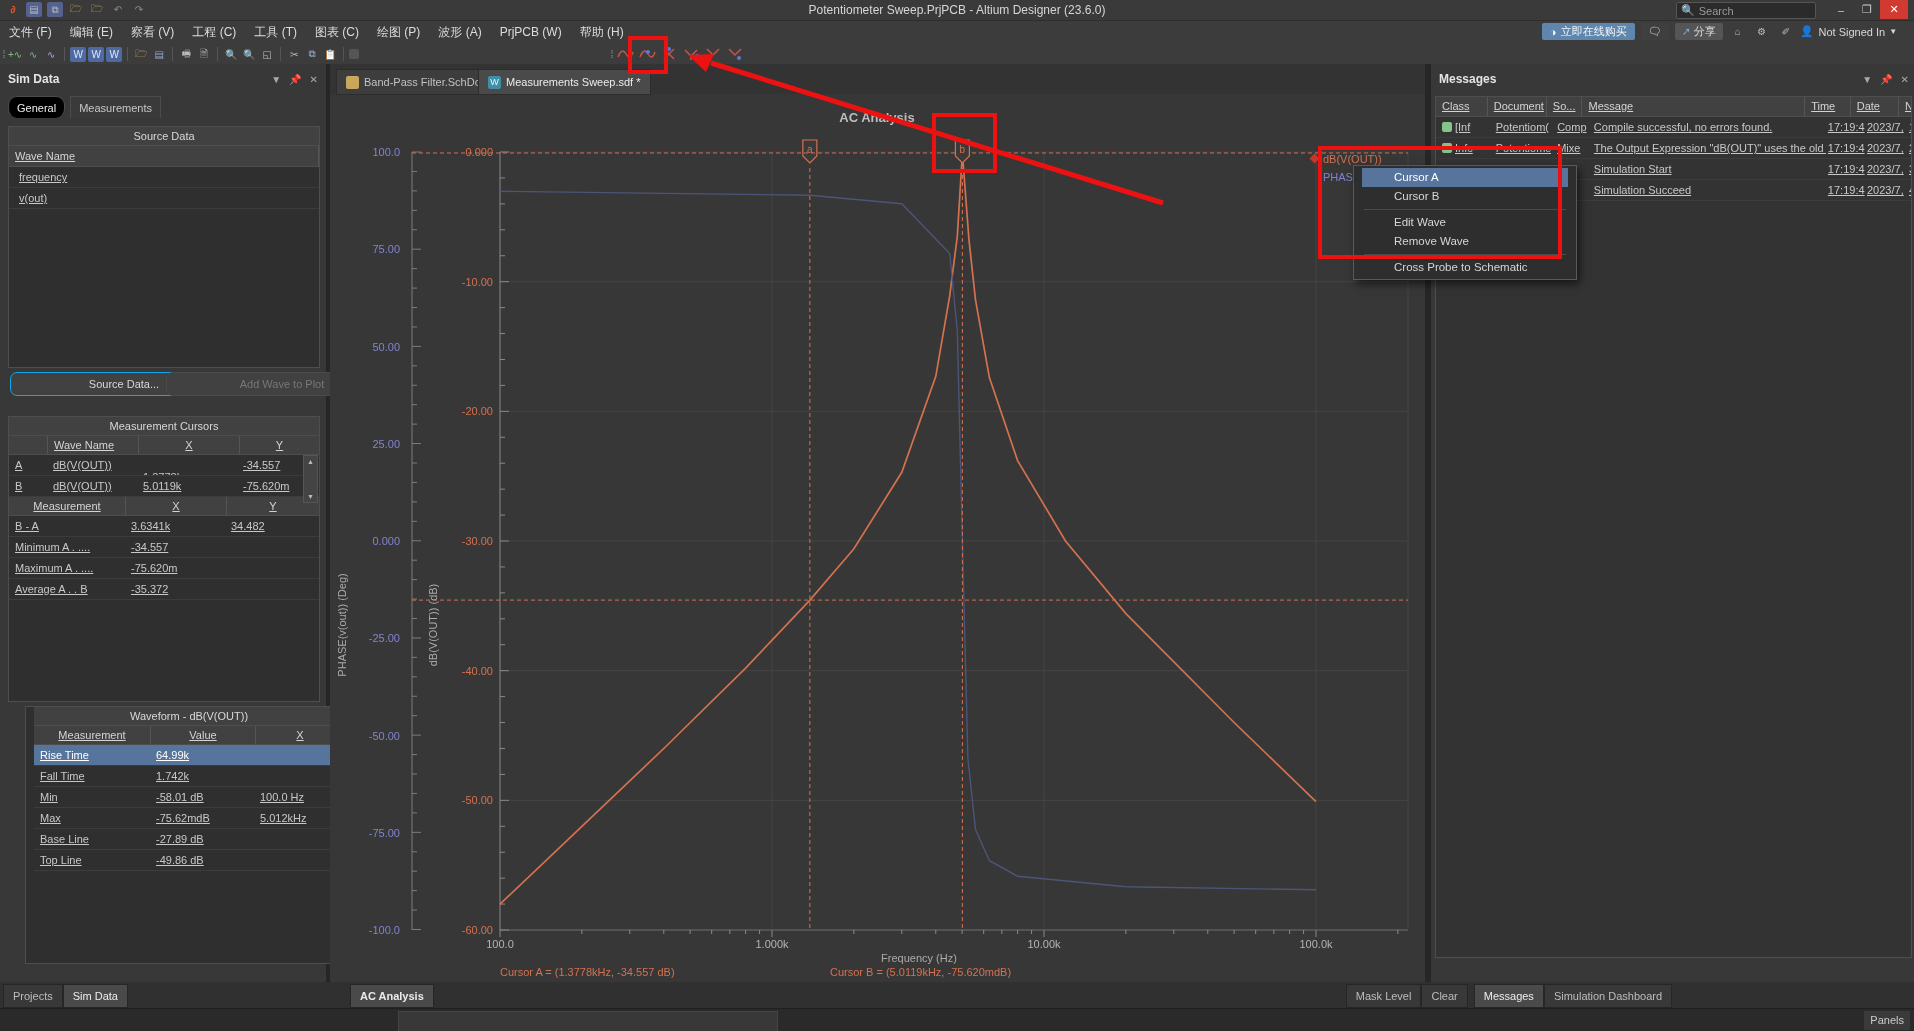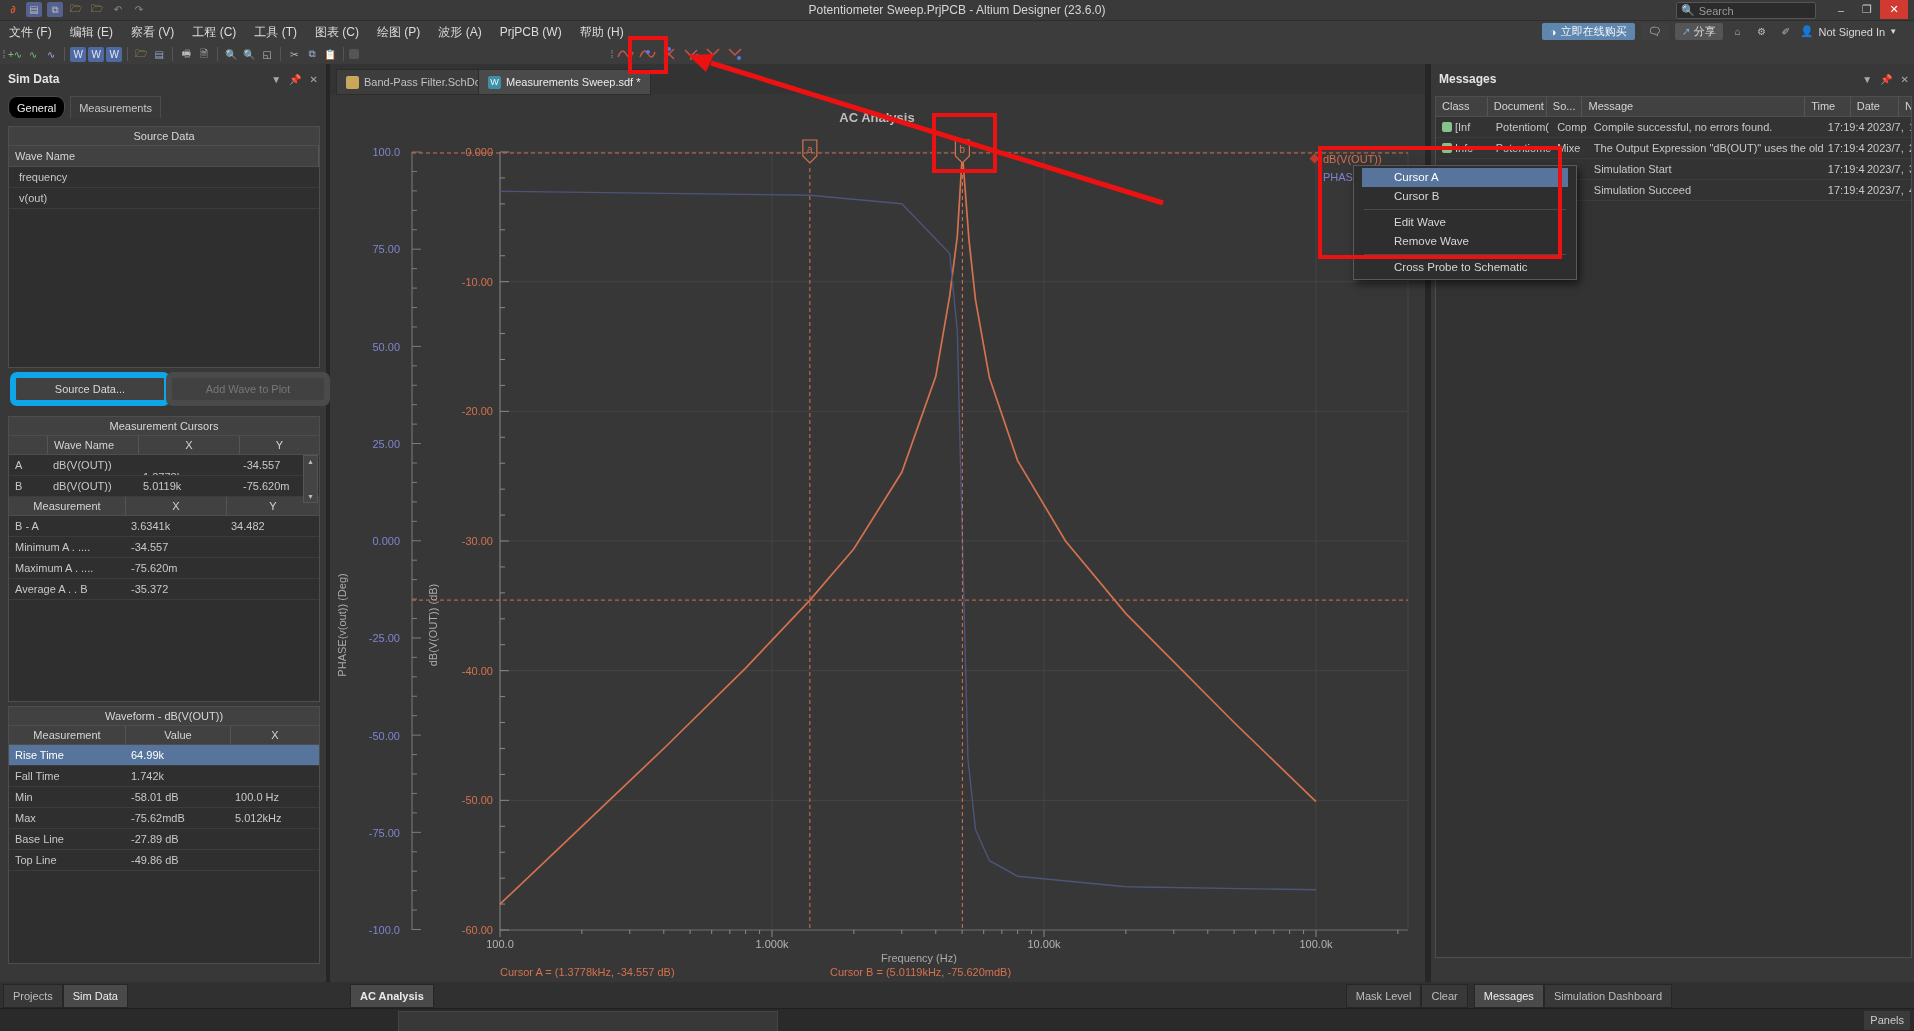--- a/index.html
+++ b/index.html
@@ -25,27 +25,27 @@
   .greybtn{background:#555;color:#ddd;border-radius:2px;height:17px;padding:0 7px;display:inline-flex;align-items:center;gap:3px;font-size:11px;}
   
   .panel{background:#383838;}
   .pheader{height:30px;display:flex;align-items:center;padding:0 8px;color:#e4e4e4;font-weight:bold;font-size:12px;}
   .pbtns{margin-left:auto;display:flex;gap:8px;color:#aaa;font-weight:normal;font-size:10px;}
   .ptab{height:21px;padding:0 8px;display:inline-flex;align-items:center;background:#3a3a3a;border:1px solid #4c4c4c;
         border-bottom:none;color:#c6c6c6;margin-right:2px;font-size:11px;}
   .ptab.active{background:#000000;color:#eee;border-radius:9px;}
   .box{background:#2f2f2f;border:1px solid #4e4e4e;}
   .boxhdr{background:#414141;border-bottom:1px solid #4e4e4e;text-align:center;height:18px;line-height:18px;color:#d8d8d8;}
-  .trow{display:flex;height:20px;line-height:20px;border-bottom:1px solid #3c3c3c;color:#c8c8c8;}
+  .trow{display:flex;height:20px;line-height:20px;border-bottom:1px solid #3c3c3c;color:#c8c8c8;text-decoration:underline;}
   .thead{background:#414141;border-bottom:1px solid #4e4e4e;color:#d4d4d4;}
   .thead>div{border-right:1px solid #555;}
   .cell{padding:0 6px;overflow:hidden;white-space:nowrap;}
   .selrow{background:#56749c;color:#fff;}
-  .btn{background:#414141;border:6px solid #0ea5e9;border-radius:7px;height:22px;display:inline-flex;align-items:center;
-       justify-content:center;color:#d8d8d8;}
+  .btn{background:#414141;border:1px solid #0ea5e9;border-radius:7px;height:22px;display:inline-flex;align-items:center;
+       justify-content:center;color:#d8d8d8;padding-left:39px;}
   .btn.disabled{color:#777;border-color:#4a4a4a;}
   
   .botbar{background:#303030;height:26px;display:flex;align-items:flex-end;}
   .bottab{height:22px;padding:0 9px;display:inline-flex;align-items:center;background:#383838;border:1px solid #262626;
           color:#bdbdbd;font-size:11px;}
   .bottab.active{background:#4a4a4a;color:#ececec;}
   .statusbar{left:0;top:1008px;width:1914px;height:23px;background:#2a2a2a;border-top:1px solid #1f1f1f;}
   
   .doctab{height:24px;display:inline-flex;align-items:center;gap:5px;padding:0 9px;background:#3d3d3d;border:1px solid #2c2c2c;
           color:#c2c2c2;font-size:11px;margin-right:2px;}
@@ -246,21 +246,21 @@
       <div class="cell" style="width:104px;">Average  A . . B</div>
       <div class="cell" style="width:88px;">-35.372</div>
       <div class="cell" style="flex:1;"></div>
     </div>
     <div class="abs vscroll" style="right:1px;top:38px;width:13px;height:42px;justify-content:space-between;padding:2px 0;">
       <span>▲</span>
       <span>▼</span>
     </div>
   </div>
 
-  <div class="abs box" style="left:8px;top:642px;width:310px;height:256px;">
+  <div class="abs box" style="left:25px;top:642px;width:310px;height:256px;padding-left:8px;">
     <div class="boxhdr">Waveform - dB(V(OUT))</div>
     <div class="trow thead" style="height:18px;line-height:18px;">
       <div class="cell" style="width:104px;text-align:center;">Measurement</div>
       <div class="cell" style="width:92px;text-align:center;">Value</div>
       <div class="cell" style="flex:1;text-align:center;border-right:none;">X</div>
     </div>
     <div class="trow selrow">
       <div class="cell" style="width:104px;">Rise Time</div>
       <div class="cell" style="width:92px;">64.99k</div>
       <div class="cell" style="flex:1;"></div>

